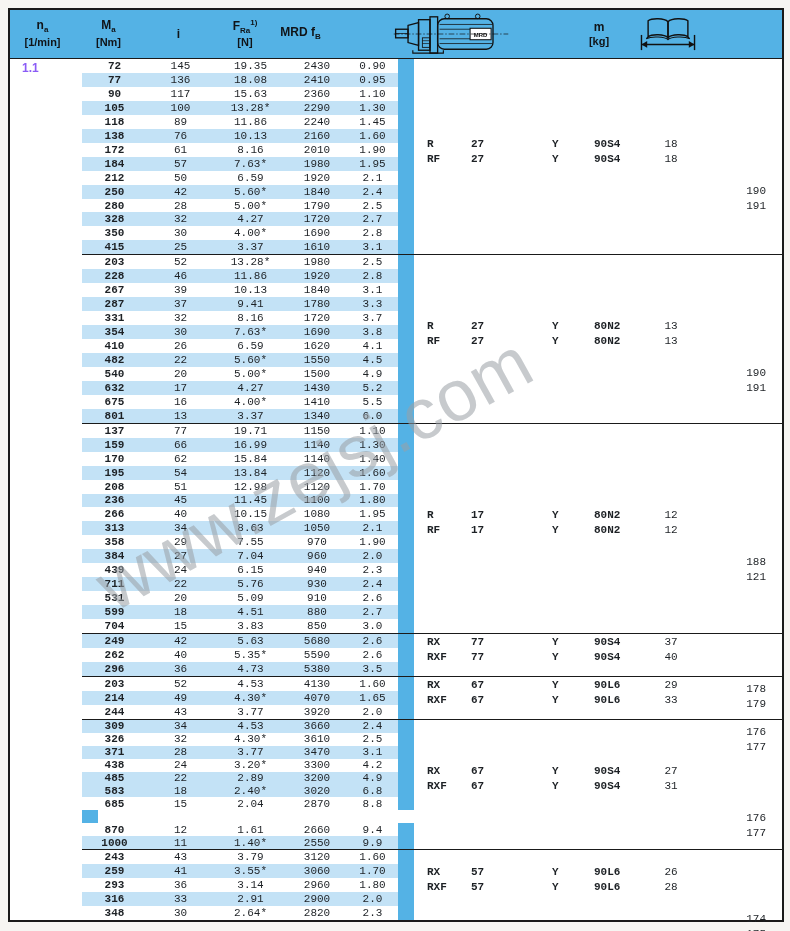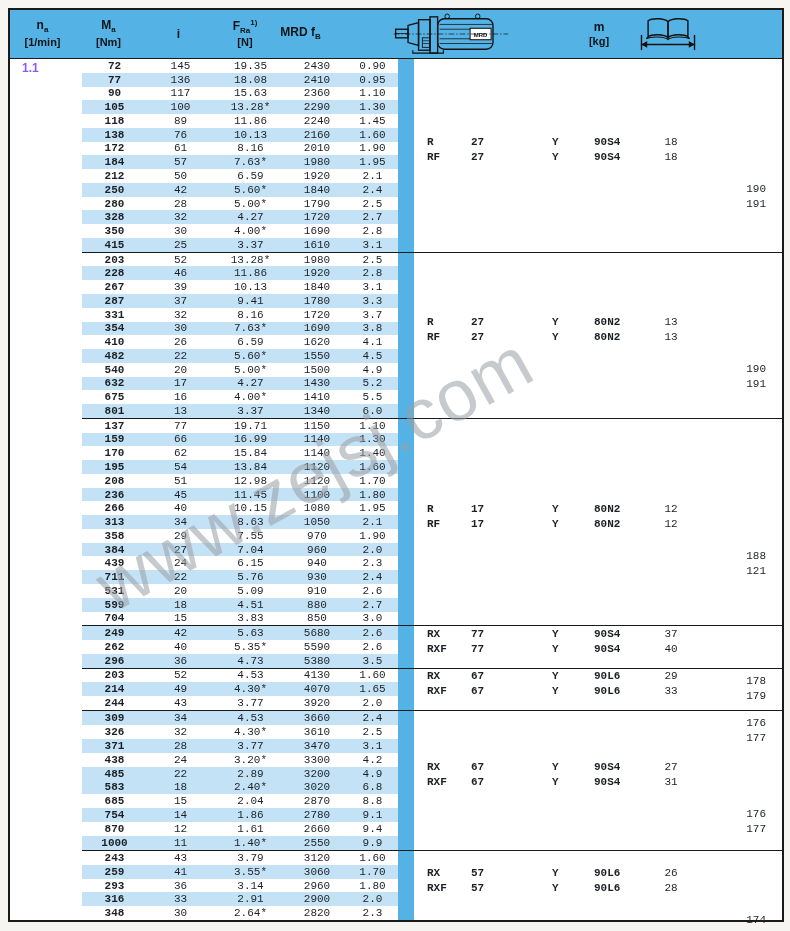--- a/index.html
+++ b/index.html
@@ -858,27 +858,20 @@
       <span class="cell c-na">685</span>
       <span class="cell c-ma">15</span>
       <span class="cell c-i">2.04</span>
       <span class="cell c-fra">2870</span>
       <span class="cell c-mrd">8.8</span>
     </div>
     <div class="band"></div>
     <div class="rgap"></div>
   </div>
               <div class="row alt">
-    <div class="left">
-      <span class="cell c-na">754</span>
-      <span class="cell c-ma">14</span>
-      <span class="cell c-i">1.86</span>
-      <span class="cell c-fra">2780</span>
-      <span class="cell c-mrd">9.1</span>
-    </div>
     <div class="band"></div>
     <div class="rgap"></div>
   </div>
               <div class="row">
     <div class="left">
       <span class="cell c-na">870</span>
       <span class="cell c-ma">12</span>
       <span class="cell c-i">1.61</span>
       <span class="cell c-fra">2660</span>
       <span class="cell c-mrd">9.4</span>

